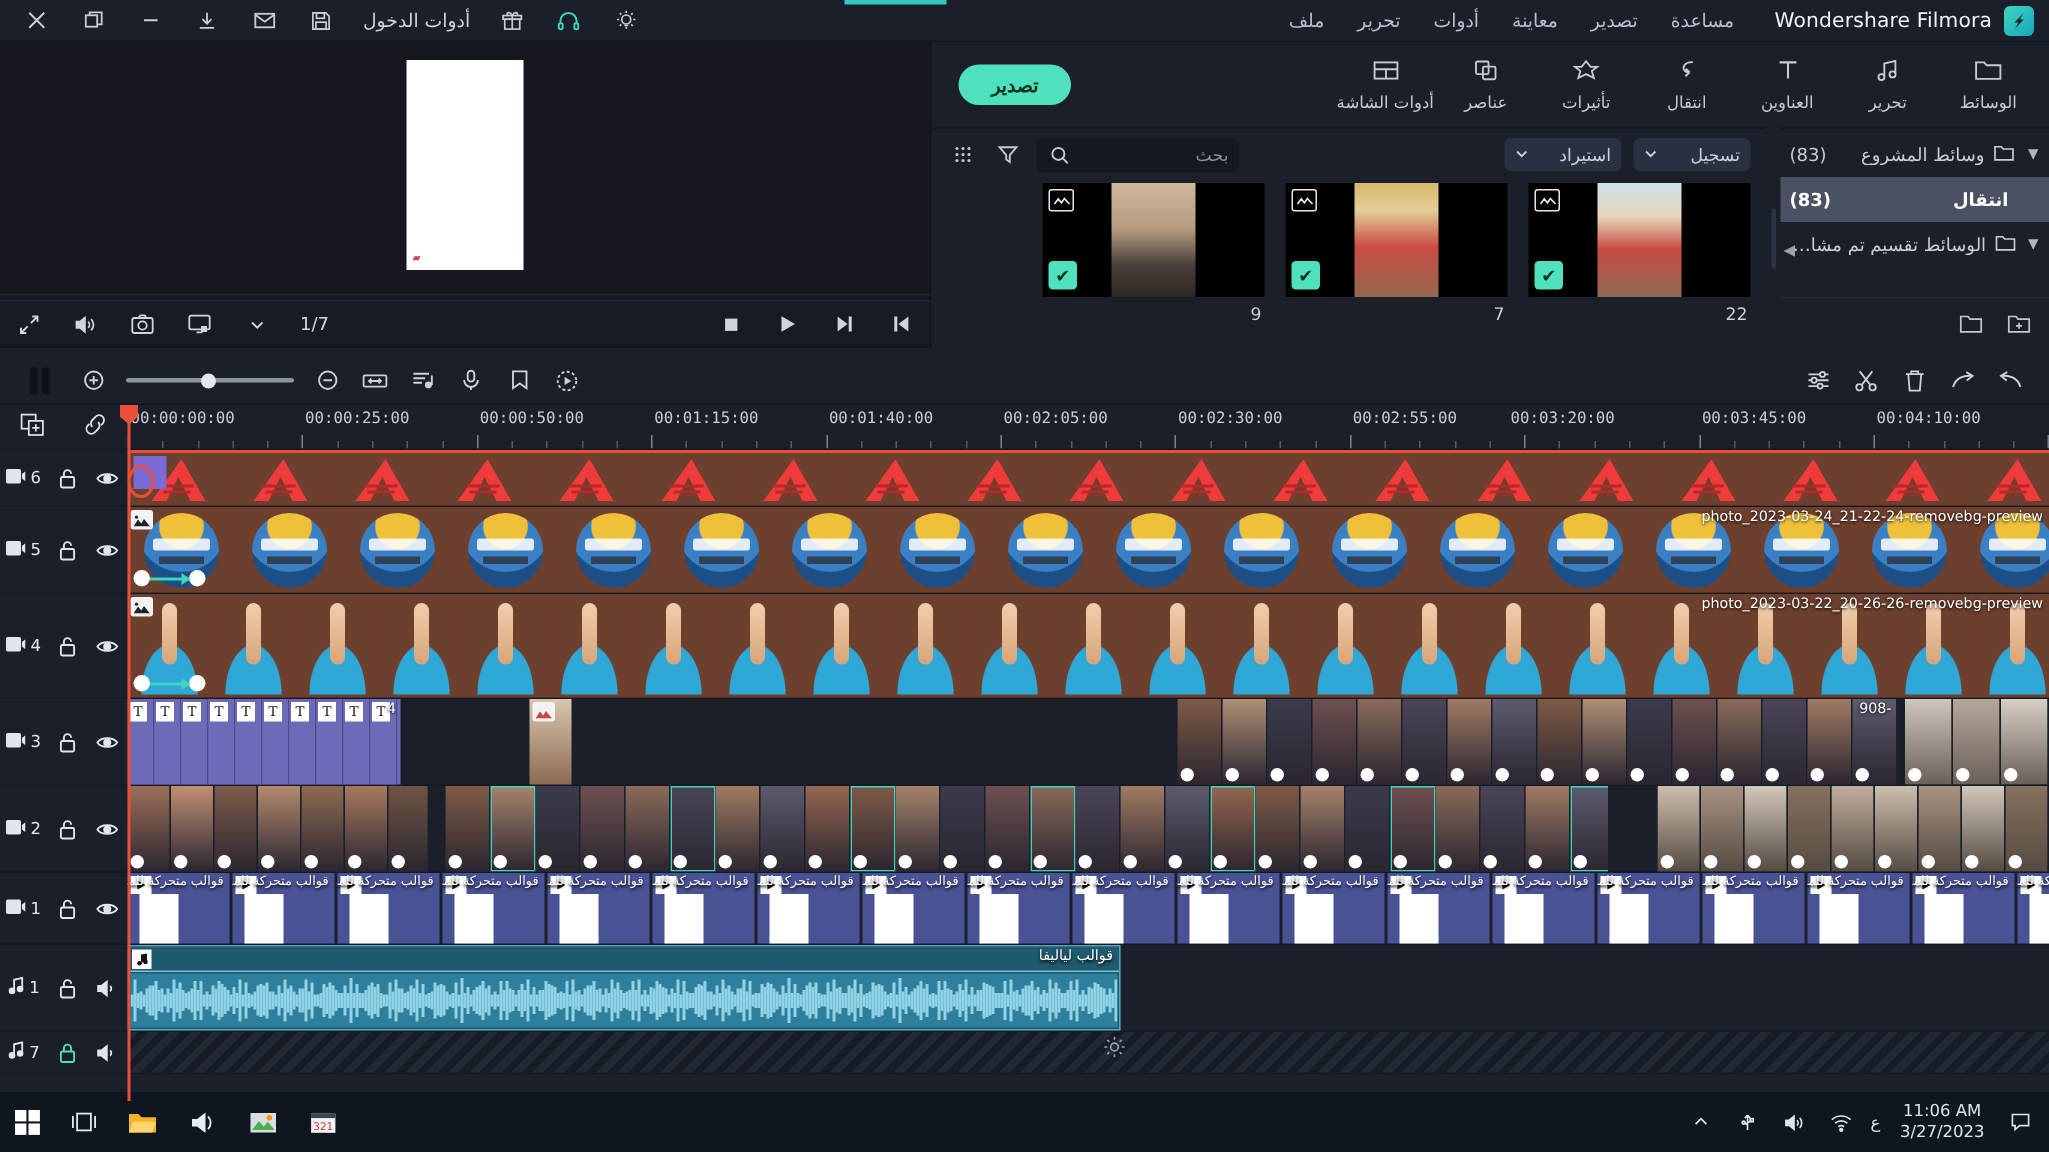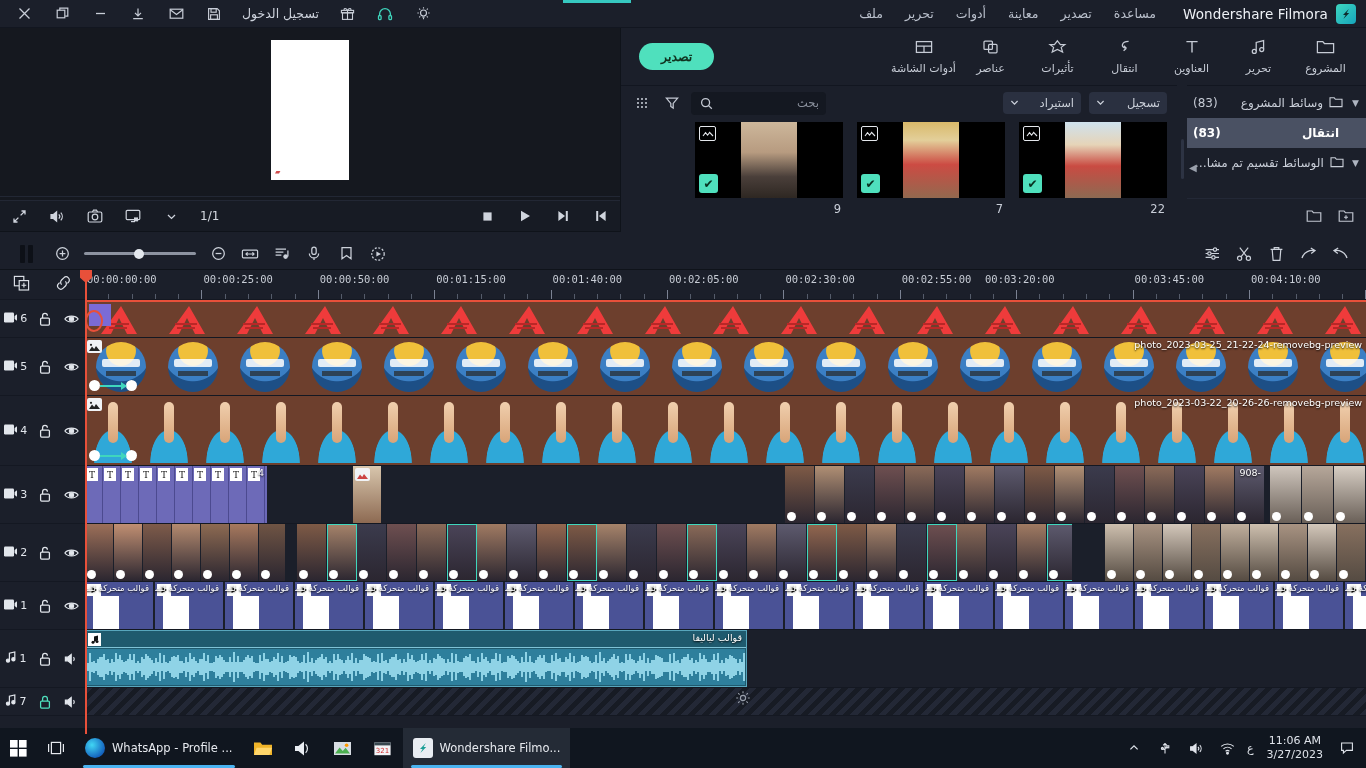--- a/index.html
+++ b/index.html
@@ -316,21 +316,21 @@
             <path d="M1.2 2.8 L7.5 7.5 L13.8 2.8"></path>
           </svg>
       </div>
       <div class="tb-btn">
         <svg width="14" height="14" viewBox="0 0 14 14" fill="none" stroke="currentColor" stroke-width="1.15">
             <path d="M1.6 1.6 H10.2 L12.4 3.8 V12.4 H1.6 Z"></path>
             <rect x="4" y="1.6" width="5.2" height="3.6"></rect>
             <rect x="3.6" y="7.8" width="6.8" height="4.6"></rect>
           </svg>
       </div>
-      <div class="tb-signin">تسجيل الدخول</div>
+      <div class="tb-signin">أدوات الدخول</div>
       <div class="tb-btn">
         <svg width="15" height="15" viewBox="0 0 15 15" fill="none" stroke="currentColor" stroke-width="1.1">
             <rect x="1.4" y="4.4" width="12.2" height="2.4"></rect>
             <rect x="2.5" y="6.8" width="10" height="6.6"></rect>
             <path d="M7.5 4.4 V13.4 M7.5 4.4 C6 1.6 3.4 2 4.2 4.4 M7.5 4.4 C9 1.6 11.6 2 10.8 4.4"></path>
           </svg>
       </div>
       <div class="tb-btn accent-tint">
         <svg width="16" height="16" viewBox="0 0 16 16" fill="none" stroke="currentColor" stroke-width="1.3">
             <path d="M2.6 10.2 V8 a5.4 5.4 0 0 1 10.8 0 v2.2"></path>
@@ -408,21 +408,21 @@
           <rect x="1.2" y="1.4" width="13.6" height="9.2" rx="1.2"></rect>
           <path d="M6 12.6 h4"></path>
           <path d="M9 8.4 h4 v4 h-4 Z" fill="currentColor" stroke="none"></path>
         </svg>
     </div>
     <div class="pc-btn">
       <svg width="11" height="11" viewBox="0 0 11 11" fill="none" stroke="currentColor" stroke-width="1.3">
           <path d="M2 4 L5.5 7.4 L9 4"></path>
         </svg>
     </div>
-    <div class="pc-ratio">1/1</div>
+    <div class="pc-ratio">1/7</div>
     <div class="pc-gap"></div>
     <div class="pc-btn">
       <svg width="13" height="13" viewBox="0 0 13 13" fill="currentColor">
           <rect x="2.4" y="2.4" width="8.2" height="8.2"></rect>
         </svg>
     </div>
     <div class="pc-btn">
       <svg width="14" height="14" viewBox="0 0 14 14" fill="currentColor">
           <path d="M3 1.8 L12 7 L3 12.2 Z"></path>
         </svg>
@@ -443,21 +443,21 @@
 
   <div class="media-pane">
 
     <div class="media-toolbar">
       <div class="mt-item">
         <span>
           <svg width="19" height="16" viewBox="0 0 19 16" fill="none" stroke="currentColor" stroke-width="1.25">
               <path d="M1.4 13.6 V2.6 h5.4 l1.6 1.9 h9.2 v9.1 Z"></path>
             </svg>
         </span>
-        <span class="mt-label">المشروع</span>
+        <span class="mt-label">الوسائط</span>
       </div>
       <div class="mt-item">
         <span>
           <svg width="19" height="16" viewBox="0 0 19 16" fill="none" stroke="currentColor" stroke-width="1.25">
               <path d="M7.2 12.2 V3.4 l7.4 -1.8 V10"></path>
               <circle cx="5.3" cy="12.4" r="2"></circle>
               <circle cx="12.7" cy="10.6" r="2"></circle>
             </svg>
         </span>
         <span class="mt-label">تحرير</span>
@@ -791,21 +791,21 @@
         <div class="ruler-tick minor" style="left: 721.68px;"></div>
         <div class="ruler-tick minor" style="left: 744.96px;"></div>
         <div class="ruler-tick minor" style="left: 768.24px;"></div>
         <div class="ruler-tick minor" style="left: 791.52px;"></div>
         <div class="ruler-label" style="left: 816.8px;">00:02:55:00</div>
         <div class="ruler-tick major" style="left: 814.8px;"></div>
         <div class="ruler-tick minor" style="left: 838.08px;"></div>
         <div class="ruler-tick minor" style="left: 861.36px;"></div>
         <div class="ruler-tick minor" style="left: 884.64px;"></div>
         <div class="ruler-tick minor" style="left: 907.92px;"></div>
-        <div class="ruler-label" style="left: 900px;">00:03:20:00</div>
+        <div class="ruler-label" style="left: 922px;">00:03:20:00</div>
         <div class="ruler-tick major" style="left: 931.2px;"></div>
         <div class="ruler-tick minor" style="left: 954.48px;"></div>
         <div class="ruler-tick minor" style="left: 977.76px;"></div>
         <div class="ruler-tick minor" style="left: 1001.04px;"></div>
         <div class="ruler-tick minor" style="left: 1024.32px;"></div>
         <div class="ruler-label" style="left: 1049.6px;">00:03:45:00</div>
         <div class="ruler-tick major" style="left: 1047.6px;"></div>
         <div class="ruler-tick minor" style="left: 1070.88px;"></div>
         <div class="ruler-tick minor" style="left: 1094.16px;"></div>
         <div class="ruler-tick minor" style="left: 1117.44px;"></div>
@@ -1280,21 +1280,21 @@
                   <div style="position:absolute;left:20%;top:58%;width:60%;height:10%;background:rgba(40,40,40,.7);"></div>
                 </div>
               </div>
             </div>
             <div class="clip-imgicon">
               <svg width="11" height="8" viewBox="0 0 11 8" fill="#222">
                 <path d="M0 8 L3 3.4 L5.2 6 L7 3 L11 8 Z"></path>
                 <circle cx="2" cy="1.8" r="1.1"></circle>
               </svg>
             </div>
-            <div class="clip-label">photo_2023-03-25_21-22-24-removebg-preview</div>
+            <div class="clip-label">photo_2023-03-24_21-22-24-removebg-preview</div>
             <div class="kf-bar">
               <span class="kf-dot"></span>
               <span class="kf-arrow"></span>
               <span class="kf-dot"></span>
             </div>
           </div>
         </div>
         <div class="lane" style="top: 96px; height: 70px; background: rgb(27, 31, 42);">
           <div class="clip" style="left: 0px; width: 1281px; background: rgb(109, 63, 45);">
             <div class="tile-row">
@@ -2300,25 +2300,20 @@
           <rect x="9" y="9" width="7.6" height="7.6"></rect>
         </svg>
     </div>
     <div class="tk-btn">
       <svg width="18" height="16" viewBox="0 0 18 16" fill="none" stroke="#e6e9ee" stroke-width="1.2">
           <rect x="4.4" y="2.4" width="9.2" height="11.2"></rect>
           <path d="M1.6 4 v8 M16.4 4 v8"></path>
         </svg>
     </div>
     <div class="tk-btn">
-      <span class="app-ico" style="background:radial-gradient(circle at 35% 35%,#41d6f4,#1565c0 70%,#0c4a9c);border-radius:50%;"></span>
-      <span>WhatsApp - Profile ...</span>
-      <span class="tk-underline"></span>
-    </div>
-    <div class="tk-btn">
       <span class="app-ico">
         <svg width="20" height="17" viewBox="0 0 20 17">
             <path d="M1 15 V2.6 h6.4 l1.8 2.2 H19 V15 Z" fill="#f0b429"></path>
             <path d="M1 15 l2.6 -7.2 H19 L16.4 15 Z" fill="#ffd66b"></path>
           </svg>
       </span>
     </div>
     <div class="tk-btn">
       <span class="app-ico">
         <svg width="19" height="17" viewBox="0 0 19 17" fill="#e9edf2">
@@ -2337,29 +2332,20 @@
       </span>
     </div>
     <div class="tk-btn">
       <span class="app-ico">
         <svg width="19" height="17" viewBox="0 0 19 17">
             <rect x="1.4" y="2.4" width="16.2" height="12.8" fill="#f2f4f7"></rect>
             <rect x="1.4" y="2.4" width="16.2" height="3" fill="#37474f"></rect>
             <text x="9.5" y="13" font-size="7" fill="#d32f2f" text-anchor="middle" font-family="DejaVu Sans">321</text>
           </svg>
       </span>
-    </div>
-    <div class="tk-btn active">
-      <span class="app-ico" style="background:#e9edf2;border-radius:3px;">
-        <svg width="12" height="12" viewBox="0 0 12 12" fill="#1a9e96">
-            <path d="M8.8 1 L3 7 h2.6 L3.4 11 L9.2 5 H6.6 Z"></path>
-          </svg>
-      </span>
-      <span>Wondershare Filmo...</span>
-      <span class="tk-underline"></span>
     </div>
 
     <div class="tk-gap"></div>
 
     <div class="tray">
       <span class="icon-btn">
         <svg width="12" height="12" viewBox="0 0 12 12" fill="none" stroke="#dfe3ea" stroke-width="1.2">
             <path d="M2.4 7.4 L6 3.8 L9.6 7.4"></path>
           </svg>
       </span>

